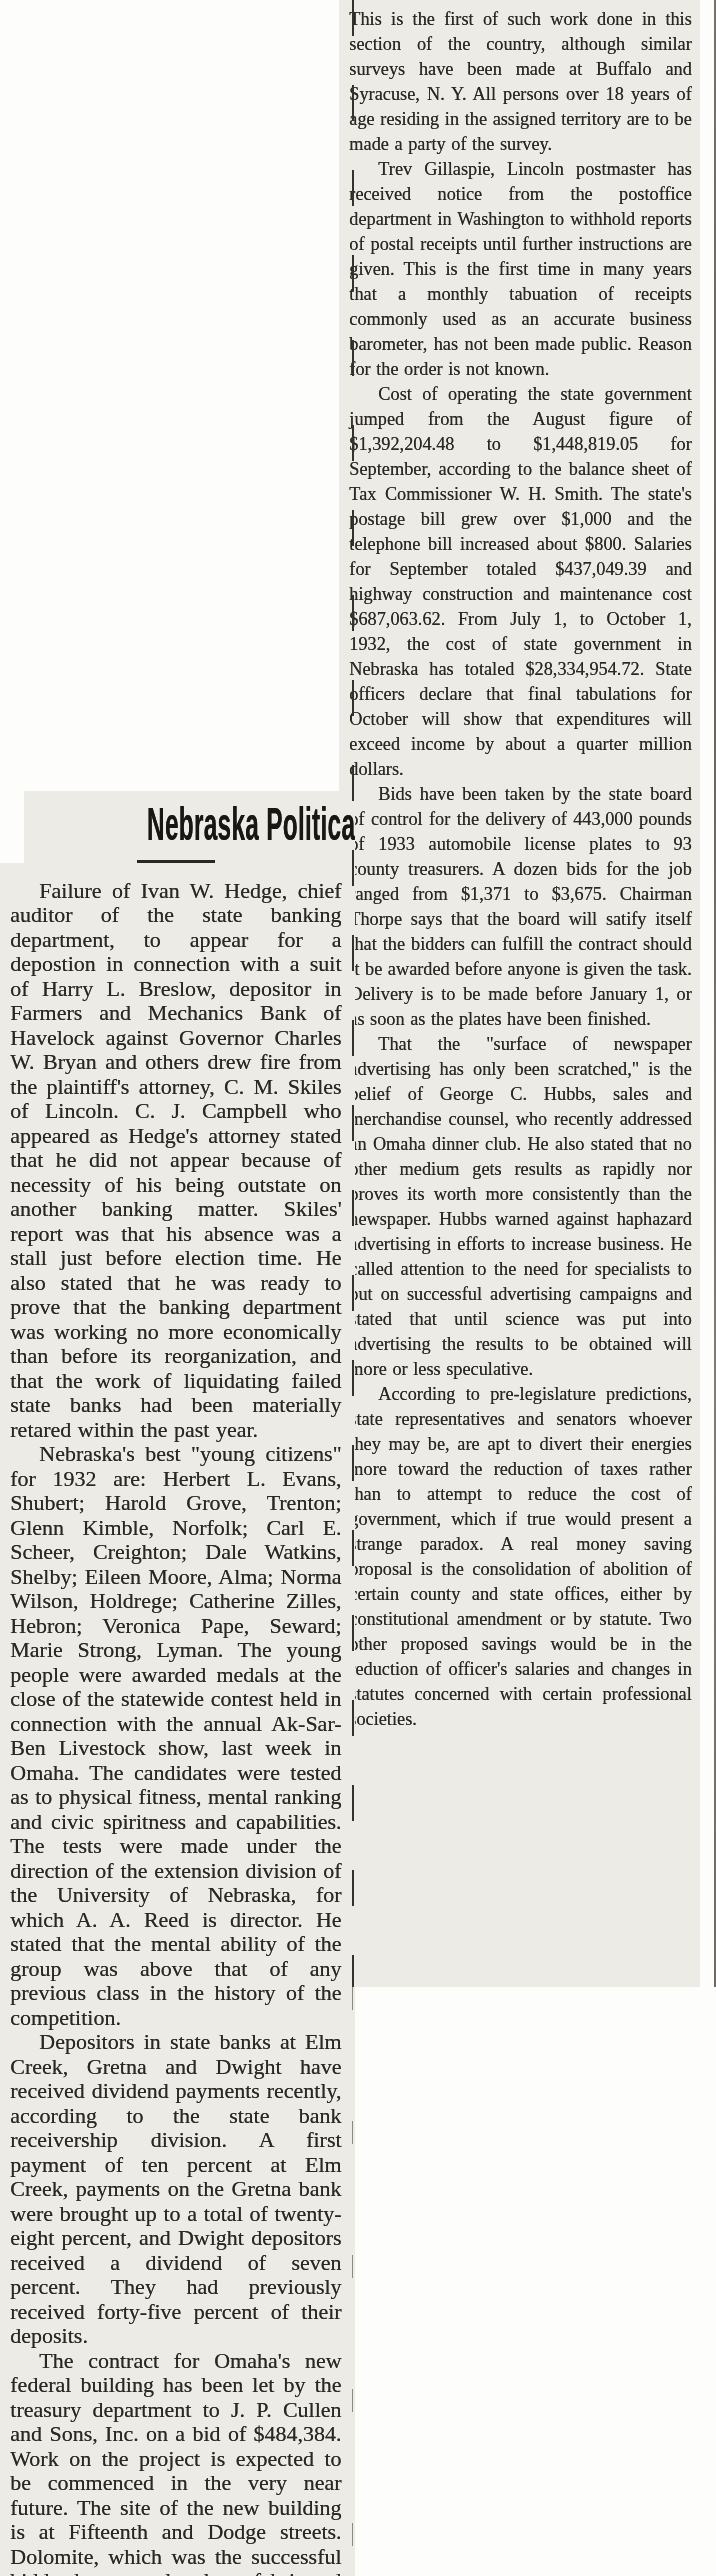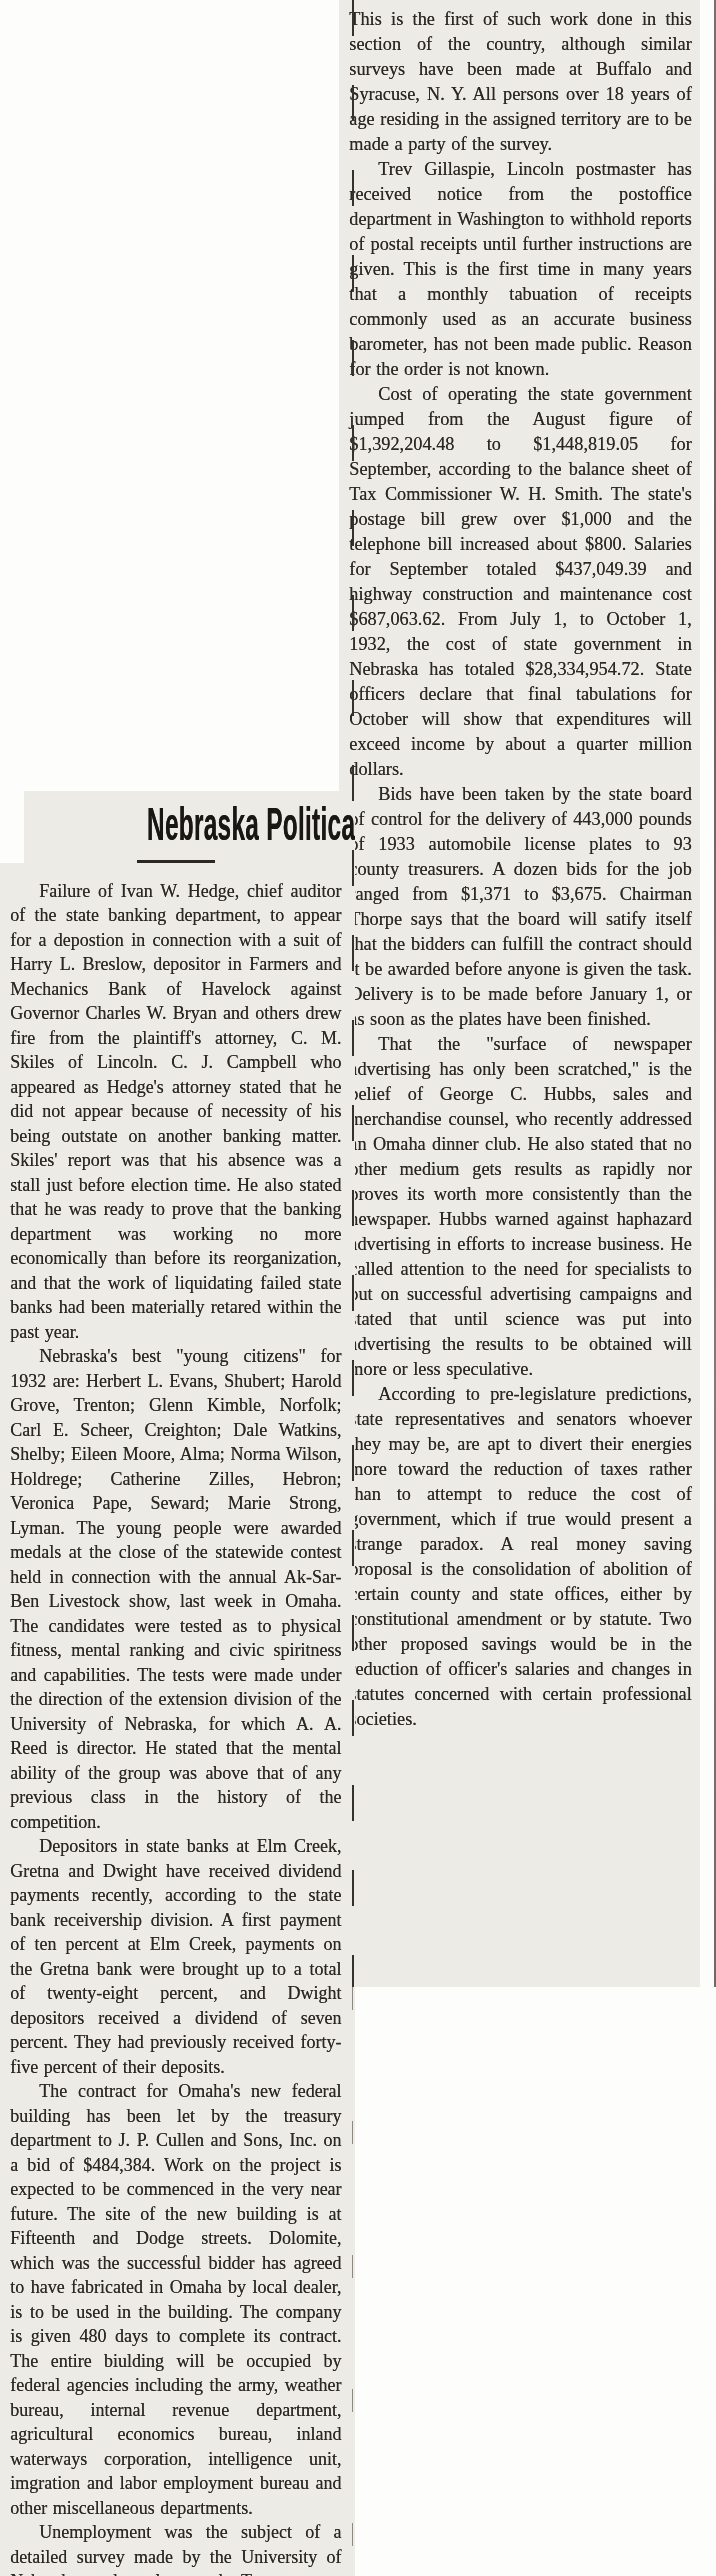--- a/index.html
+++ b/index.html
@@ -13,21 +13,21 @@
     box-sizing:border-box;overflow:hidden;
   }
   .right-col{left:339px;top:0;width:361px;height:1987px;padding:7.2px 8.2px 0 10.3px;}
   .left-col{left:0;top:791px;width:355px;height:2308px;padding:5.2px 13.4px 0 10.3px;}
   p.art{
     margin:0;text-align:justify;
     font-size:18.3px;line-height:25px;
     text-indent:29px;word-spacing:1px;
     text-shadow:0 0 0.4px rgba(35,30,25,0.75);
   }
-  .left-col p.art{font-size:18px;line-height:24.5px;}
+  .left-col p.art{font-size:22px;line-height:24.5px;}
   p.no-indent{text-indent:0;}
   .headline-wrap{text-align:center;margin:3.1px 0 0 0;}
   .headline{
     display:inline-block;white-space:nowrap;
     font-family:"Liberation Sans", sans-serif;font-weight:bold;
     font-size:47px;line-height:1.05;letter-spacing:0.5px;
     transform:scaleX(0.52);transform-origin:50% 50%;
     color:#191714;text-shadow:0 0 0.6px rgba(20,18,15,0.85);
   }
   .head-rule{width:78px;height:3.1px;background:#2b2824;margin:11.3px auto 15.5px auto;}

